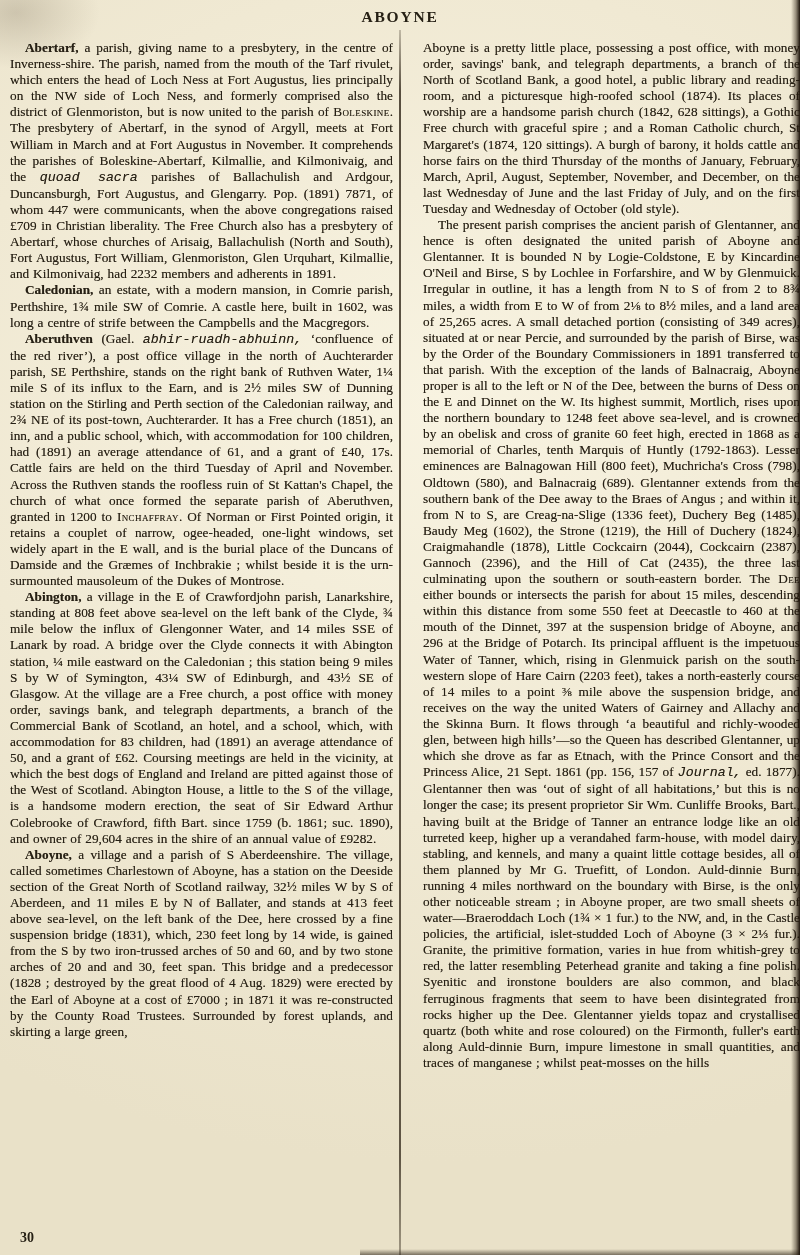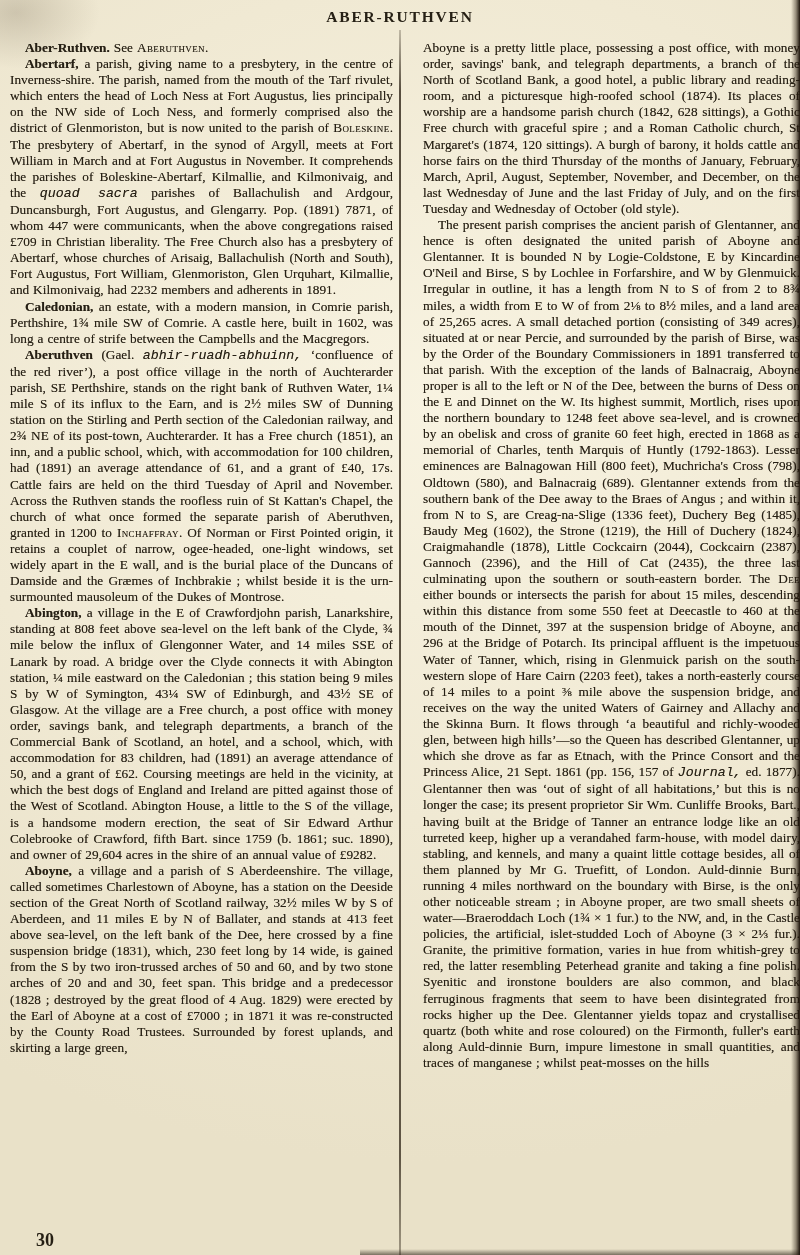--- a/index.html
+++ b/index.html
@@ -23,35 +23,34 @@
   .col{position:absolute;top:40px;font-size:13.3px;line-height:16.1px;
     text-align:justify;word-spacing:.6px;
     text-shadow:0 0 .4px rgba(45,35,20,.55);}
   .col-left{left:10px;width:383px;}
   .col-right{left:423px;width:377px;}
   .col p{margin:0;text-indent:15px;}
   .col p.no-indent{text-indent:0;}
   .bold{font-weight:bold;}
   .italic{font-style:italic;font-family:Liberation Mono, monospace;}
   .smallcaps{font-variant:small-caps;letter-spacing:.4px;}
-  .page-number{position:absolute;left:36px;top:1230px;font-weight:bold;
-    font-size:18px;color:#251f14;}
+  .page-number{position:absolute;left:20px;top:1230px;font-weight:bold;
+    font-size:14px;color:#251f14;}
 </style>
 </head>
 <body>
 
 <div class="page">
   <div class="headers">
-    <div class="h">ABER-RUTHVEN</div>
+    <div class="h">ABOYNE</div>
   </div>
 
   <div class="divider"></div>
 
   <div class="col col-left">
-      <p><span class="bold">Aber-Ruthven.</span><span> See </span><span class="smallcaps">Aberuthven</span><span>.</span></p>
       <p><span class="bold">Abertarf,</span><span> a parish, giving name to a presbytery, in the centre of Inverness-shire.  The parish, named from the mouth of the Tarf rivulet, which enters the head of Loch Ness at Fort Augustus, lies principally on the NW side of Loch Ness, and formerly comprised also the district of Glenmoriston, but is now united to the parish of </span><span class="smallcaps">Boleskine</span><span>.  The presbytery of Abertarf, in the synod of Argyll, meets at Fort William in March and at Fort Augustus in November.  It comprehends the parishes of Boleskine-Abertarf, Kilmallie, and Kilmonivaig, and the </span><span class="italic">quoad sacra</span><span> parishes of Ballachulish and Ardgour, Duncansburgh, Fort Augustus, and Glengarry.  Pop. (1891) 7871, of whom 447 were communicants, when the above congregations raised £709 in Christian liberality.  The Free Church also has a presbytery of Abertarf, whose churches of Arisaig, Ballachulish (North and South), Fort Augustus, Fort William, Glenmoriston, Glen Urquhart, Kilmallie, and Kilmonivaig, had 2232 members and adherents in 1891.</span></p>
       <p><span class="bold">Caledonian,</span><span> an estate, with a modern mansion, in Comrie parish, Perthshire, 1¾ mile SW of Comrie.  A castle here, built in 1602, was long a centre of strife between the Campbells and the Macgregors.</span></p>
       <p><span class="bold">Aberuthven</span><span> (Gael. </span><span class="italic">abhir-ruadh-abhuinn,</span><span> ‘confluence of the red river’), a post office village in the north of Auchterarder parish, SE Perthshire, stands on the right bank of Ruthven Water, 1¼ mile S of its influx to the Earn, and is 2½ miles SW of Dunning station on the Stirling and Perth section of the Caledonian railway, and 2¾ NE of its post-town, Auchterarder.  It has a Free church (1851), an inn, and a public school, which, with accommodation for 100 children, had (1891) an average attendance of 61, and a grant of £40, 17s.  Cattle fairs are held on the third Tuesday of April and November.  Across the Ruthven stands the roofless ruin of St Kattan's Chapel, the church of what once formed the separate parish of Aberuthven, granted in 1200 to </span><span class="smallcaps">Inchaffray</span><span>.  Of Norman or First Pointed origin, it retains a couplet of narrow, ogee-headed, one-light windows, set widely apart in the E wall, and is the burial place of the Duncans of Damside and the Græmes of Inchbrakie ; whilst beside it is the urn-surmounted mausoleum of the Dukes of Montrose.</span></p>
       <p><span class="bold">Abington,</span><span> a village in the E of Crawfordjohn parish, Lanarkshire, standing at 808 feet above sea-level on the left bank of the Clyde, ¾ mile below the influx of Glengonner Water, and 14 miles SSE of Lanark by road.  A bridge over the Clyde connects it with Abington station, ¼ mile eastward on the Caledonian ; this station being 9 miles S by W of Symington, 43¼ SW of Edinburgh, and 43½ SE of Glasgow.  At the village are a Free church, a post office with money order, savings bank, and telegraph departments, a branch of the Commercial Bank of Scotland, an hotel, and a school, which, with accommodation for 83 children, had (1891) an average attendance of 50, and a grant of £62.  Coursing meetings are held in the vicinity, at which the best dogs of England and Ireland are pitted against those of the West of Scotland.  Abington House, a little to the S of the village, is a handsome modern erection, the seat of Sir Edward Arthur Colebrooke of Crawford, fifth Bart. since 1759 (b. 1861; suc. 1890), and owner of 29,604 acres in the shire of an annual value of £9282.</span></p>
       <p><span class="bold">Aboyne,</span><span> a village and a parish of S Aberdeenshire. The village, called sometimes Charlestown of Aboyne, has a station on the Deeside section of the Great North of Scotland railway, 32½ miles W by S of Aberdeen, and 11 miles E by N of Ballater, and stands at 413 feet above sea-level, on the left bank of the Dee, here crossed by a fine suspension bridge (1831), which, 230 feet long by 14 wide, is gained from the S by two iron-trussed arches of 50 and 60, and by two stone arches of 20 and and 30, feet span.  This bridge and a predecessor (1828 ; destroyed by the great flood of 4 Aug. 1829) were erected by the Earl of Aboyne at a cost of £7000 ; in 1871 it was re-constructed by the County Road Trustees.  Surrounded by forest uplands, and skirting a large green,</span></p>
     </div>
   <div class="col col-right">
       <p class="no-indent"><span>Aboyne is a pretty little place, possessing a post office, with money order, savings' bank, and telegraph departments, a branch of the North of Scotland Bank, a good hotel, a public library and reading-room, and a picturesque high-roofed school (1874).  Its places of worship are a handsome parish church (1842, 628 sittings), a Gothic Free church with graceful spire ;  and a Roman Catholic church, St Margaret's (1874, 120 sittings).  A burgh of barony, it holds cattle and horse fairs on the third Thursday of the months of January, February, March, April, August, September, November, and December, on the last Wednesday of June and the last Friday of July, and on the first Tuesday and Wednesday of October (old style).</span></p>
       <p><span>The present parish comprises the ancient parish of Glentanner, and hence is often designated the united parish of Aboyne and Glentanner.  It is bounded N by Logie-Coldstone, E by Kincardine O'Neil and Birse, S by Lochlee in Forfarshire, and W by Glenmuick.  Irregular in outline, it has a length from N to S of from 2 to 8¾ miles, a width from E to W of from 2⅛ to 8½ miles, and a land area of 25,265 acres.  A small detached portion (consisting of 349 acres), situated at or near Percie, and surrounded by the parish of Birse, was by the Order of the Boundary Commissioners in 1891 transferred to that parish.  With the exception of the lands of Balnacraig, Aboyne proper is all to the left or N of the Dee, between the burns of Dess on the E and Dinnet on the W.  Its highest summit, Mortlich, rises upon the northern boundary to 1248 feet above sea-level, and is crowned by an obelisk and cross of granite 60 feet high, erected in 1868 as a memorial of Charles, tenth Marquis of Huntly (1792-1863).  Lesser eminences are Balnagowan Hill (800 feet), Muchricha's Cross (798), Oldtown (580), and Balnacraig (689).  Glentanner extends from the southern bank of the Dee away to the Braes of Angus ; and within it, from N to S, are Creag-na-Slige (1336 feet), Duchery Beg (1485), Baudy Meg (1602), the Strone (1219), the Hill of Duchery (1824), Craigmahandle (1878), Little Cockcairn (2044), Cockcairn (2387), Gannoch (2396), and the Hill of Cat (2435), the three last culminating upon the southern or south-eastern border.  The </span><span class="smallcaps">Dee</span><span> either bounds or intersects the parish for about 15 miles, descending within this distance from some 550 feet at Deecastle to 460 at the mouth of the Dinnet, 397 at the suspension bridge of Aboyne, and 296 at the Bridge of Potarch.  Its principal affluent is the impetuous Water of Tanner, which, rising in Glenmuick parish on the south-western slope of Hare Cairn (2203 feet), takes a north-easterly course of 14 miles to a point ⅜ mile above the suspension bridge, and receives on the way the united Waters of Gairney and Allachy and the Skinna Burn.  It flows through ‘a beautiful and richly-wooded glen, between high hills’—so the Queen has described Glentanner, up which she drove as far as Etnach, with the Prince Consort and the Princess Alice, 21 Sept. 1861 (pp. 156, 157 of </span><span class="italic">Journal,</span><span> ed. 1877). Glentanner then was ‘out of sight of all habitations,’ but this is no longer the case; its present proprietor Sir Wm. Cunliffe Brooks, Bart., having built at the Bridge of Tanner an entrance lodge like an old turreted keep, higher up a verandahed farm-house, with model dairy, stabling, and kennels, and many a quaint little cottage besides, all of them planned by Mr G. Truefitt, of London.  Auld-dinnie Burn, running 4 miles northward on the boundary with Birse, is the only other noticeable stream ; in Aboyne proper, are two small sheets of water—Braeroddach Loch (1¾ × 1 fur.) to the NW, and, in the Castle policies, the artificial, islet-studded Loch of Aboyne (3 × 2⅓ fur.).  Granite, the primitive formation, varies in hue from whitish-grey to red, the latter resembling Peterhead granite and taking a fine polish.  Syenitic and ironstone boulders are also common, and black ferruginous fragments that seem to have been disintegrated from rocks higher up the Dee.  Glentanner yields topaz and crystallised quartz (both white and rose coloured) on the Firmonth, fuller's earth along Auld-dinnie Burn, impure limestone in small quantities, and traces of manganese ; whilst peat-mosses on the hills</span></p>
     </div>

